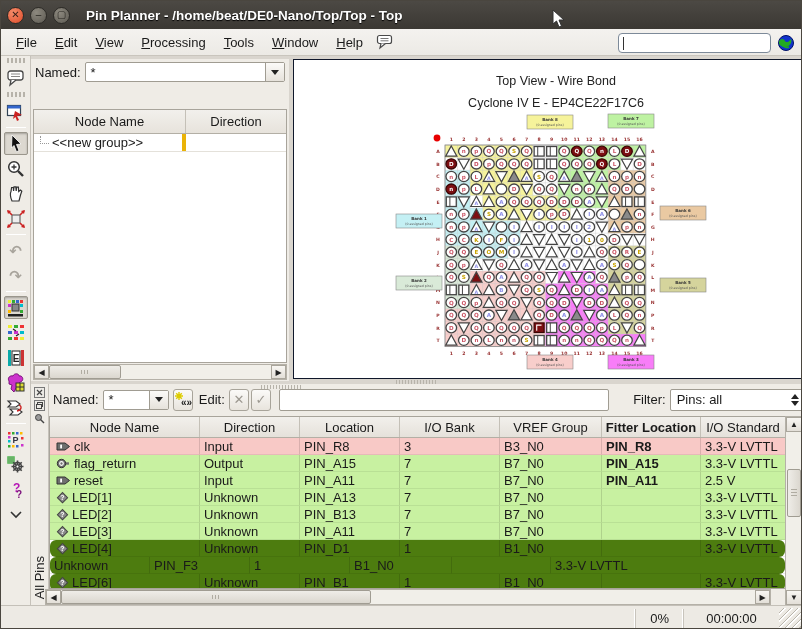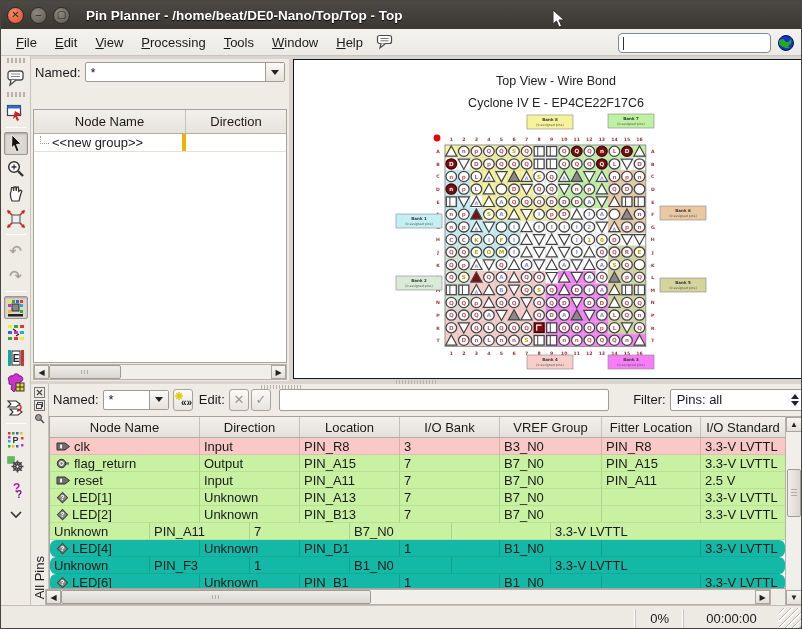--- a/index.html
+++ b/index.html
@@ -77,22 +77,22 @@
   #bp-filter-dd .spin{position:absolute;right:3px;top:0;height:100%;display:flex;flex-direction:column;justify-content:center;}
   .uarr{width:0;height:0;border-left:4px solid transparent;border-right:4px solid transparent;border-bottom:5px solid #222;margin-bottom:2px;}
   .toolgrip{position:absolute;left:230px;top:1px;width:40px;height:4px;
     background:repeating-linear-gradient(90deg,#b7b3aa 0 1px,transparent 1px 3px);}
   
   #pintable{position:absolute;left:18px;top:32px;width:736px;height:173px;background:#fff;overflow:hidden;border:1px solid #a8a49b;border-right:none;}
   #pt-head{display:flex;height:21px;background:linear-gradient(#f2f0ec,#e5e1da);border-bottom:1px solid #b3afa5;}
   #pt-head div{display:flex;align-items:center;justify-content:center;border-right:1px solid #c4c0b7;overflow:hidden;white-space:nowrap;}
   .ptrow{display:flex;height:17px;align-items:stretch;white-space:nowrap;}
   .ptrow div{display:flex;align-items:center;padding-left:4px;border-right:1px solid rgba(0,0,0,.12);border-bottom:1px solid rgba(0,0,0,.07);overflow:hidden;}
-  .c0{width:150px;} .c1{width:100px;} .c2{width:100px;} .c3{width:100px;} .c4{width:102px;} .c5{width:99px;} .c6{flex:1;border-right:none!important;}
-  .row-pink{background:#f8c9c6;} .row-green{background:#c8f1a1;} .row-cyan{background:#14b8a6;border-radius:6px;}
+  .c0{width:150px;} .c1{width:100px;} .c2{width:100px;} .c3{width:100px;} .c4{width:102px;} .c5{width:99px;font-weight:bold;} .c6{flex:1;border-right:none!important;}
+  .row-pink{background:#f8c9c6;} .row-green{background:#c8f1a1;} .row-cyan{background:#4d7c0f;border-radius:6px;}
   .rowico{margin:0 3px 0 2px;flex:none;}
   #pt-vscroll{position:absolute;right:0;top:32px;width:18px;height:190px;background:#f1efe9;border:1px solid #b5b1a8;}
   #pt-vscroll .sbtn{width:100%;height:15px;}
   #pt-vscroll .vthumb{position:absolute;left:1px;right:1px;top:52px;height:48px;background:linear-gradient(90deg,#efede8,#dbd7cf);border:1px solid #a09c92;border-radius:2px;}
   #pt-vscroll .vthumb::after{content:"";position:absolute;top:50%;left:3px;right:3px;height:7px;margin-top:-4px;
     background:repeating-linear-gradient(#b0aca2 0 1px,transparent 1px 3px);}
   #pt-vscroll .down{position:absolute;bottom:0;}
   #pt-hscroll{position:absolute;left:14px;top:205px;width:726px;height:16px;background:#f1efe9;border:1px solid #b5b1a8;display:flex;}
   
   #statusbar{position:absolute;left:0;top:604px;width:100%;height:25px;background:#edeae4;border-top:1px solid #c4c0b8;
@@ -1066,20 +1066,29 @@
               <span>LED[2]</span>
             </div>
             <div class="c1">Unknown</div>
             <div class="c2">PIN_B13</div>
             <div class="c3">7</div>
             <div class="c4">B7_N0</div>
             <div class="c5"></div>
             <div class="c6">3.3-V LVTTL</div>
           </div>
           <div class="ptrow row-green">
+            <div class="c0">
+              <span class="rowico">
+                <svg width="13" height="13" viewBox="0 0 13 13">
+                  <rect x="3" y="3" width="7.2" height="7.2" transform="rotate(45 6.5 6.5)" fill="#8a8a8a" stroke="#444"></rect>
+                  <text x="6.5" y="9" font-size="7" font-weight="bold" text-anchor="middle" fill="#fff" font-family="Liberation Sans,sans-serif">?</text>
+                </svg>
+              </span>
+              <span>LED[3]</span>
+            </div>
             <div class="c1">Unknown</div>
             <div class="c2">PIN_A11</div>
             <div class="c3">7</div>
             <div class="c4">B7_N0</div>
             <div class="c5"></div>
             <div class="c6">3.3-V LVTTL</div>
           </div>
           <div class="ptrow row-cyan">
             <div class="c0">
               <span class="rowico">

